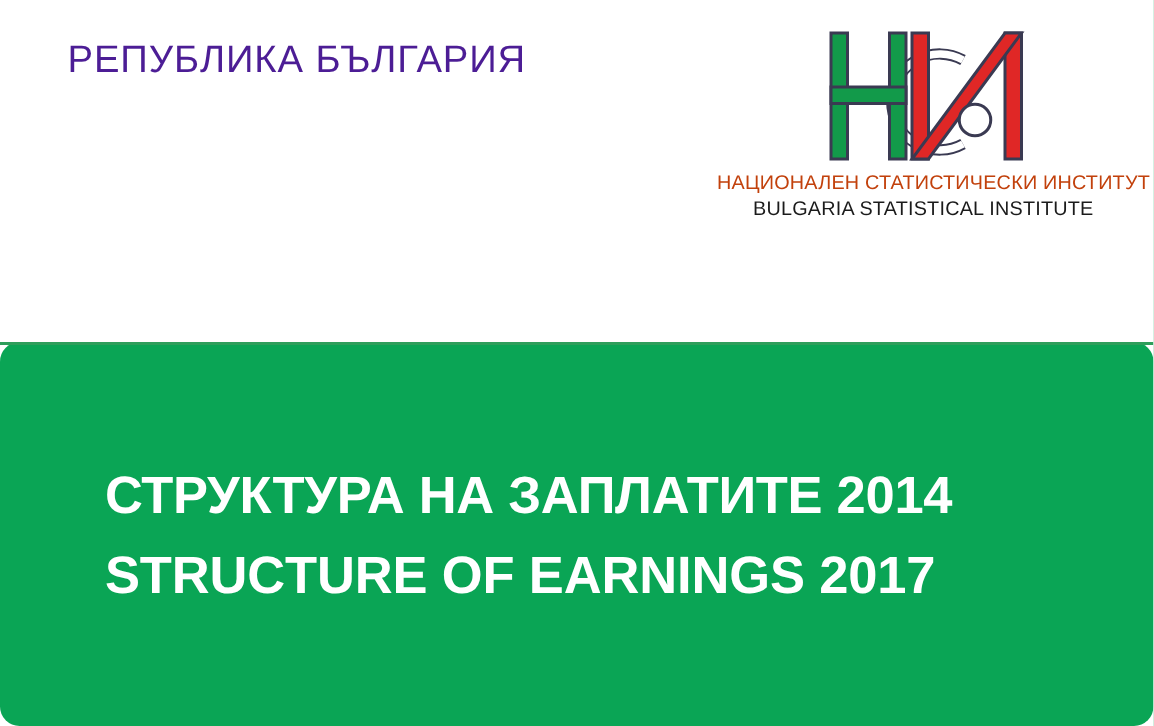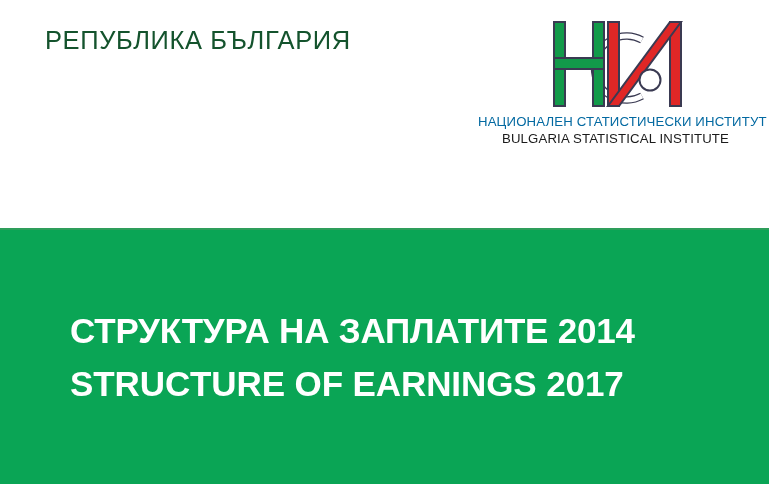--- a/index.html
+++ b/index.html
@@ -35,21 +35,21 @@
     position: absolute;
     left: 45px;
     top: 25px;
     width: 400px;
   }
 
   .country-bg {
     font-size: 25.5px;
     line-height: 30px;
     letter-spacing: 0.6px;
-    color: #14532d;
+    color: #4c1d95;
     font-weight: 400;
     white-space: nowrap;
   }
 
   .country-en {
     font-size: 25.5px;
     line-height: 31px;
     letter-spacing: 0.2px;
     color: #74757b;
     font-weight: 700;
@@ -79,21 +79,21 @@
     left: 0;
     top: 95px;
     width: 275px;
     text-align: center;
   }
 
   .logo-text-bg {
     font-size: 13.2px;
     line-height: 17px;
     letter-spacing: 0.15px;
-    color: #0369a1;
+    color: #c2410c;
     font-weight: 400;
     white-space: nowrap;
   }
 
   .logo-text-en {
     font-size: 13.2px;
     line-height: 17px;
     letter-spacing: 0.15px;
     color: #1b1b1b;
     font-weight: 400;
@@ -101,20 +101,21 @@
   }
 
   
   .banner {
     position: absolute;
     left: 0;
     top: 228px;
     width: 769px;
     height: 256px;
     background: #0aa555;
+    border-radius: 13px;
   }
   .banner-topline {
     position: absolute;
     left: 0;
     top: 0;
     width: 769px;
     height: 2px;
     background: #2e9e5b;
   }
 

